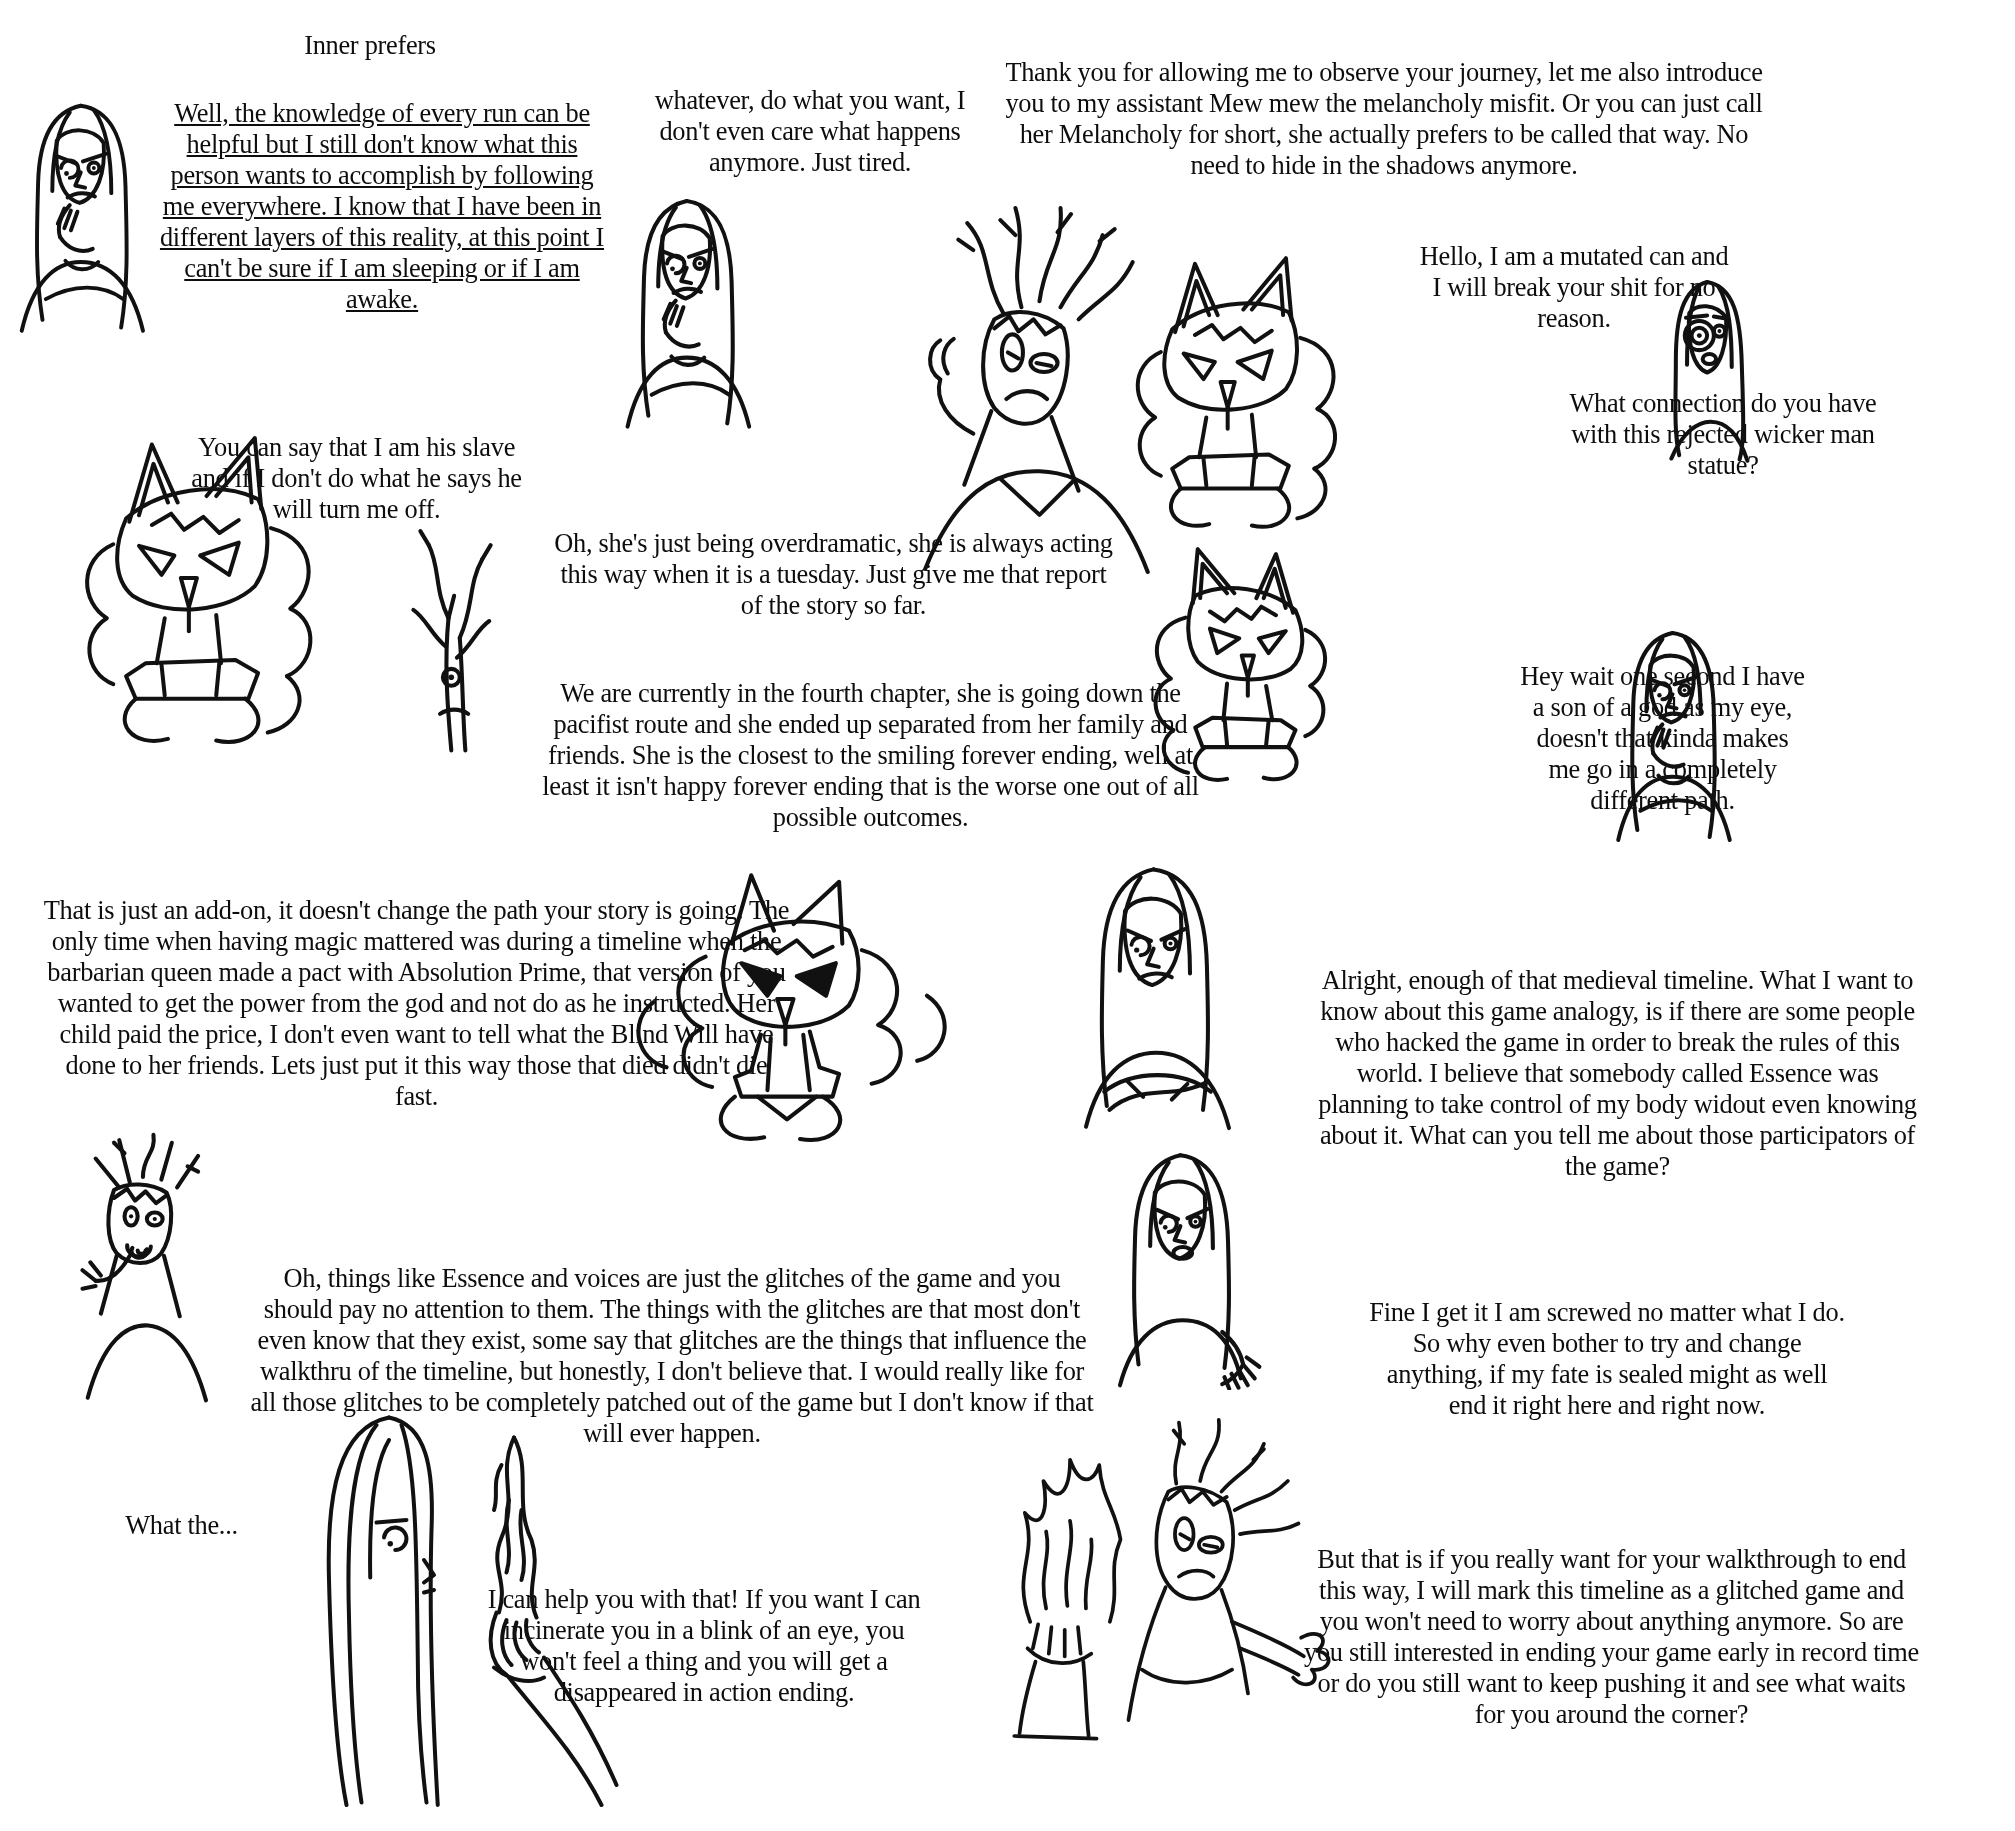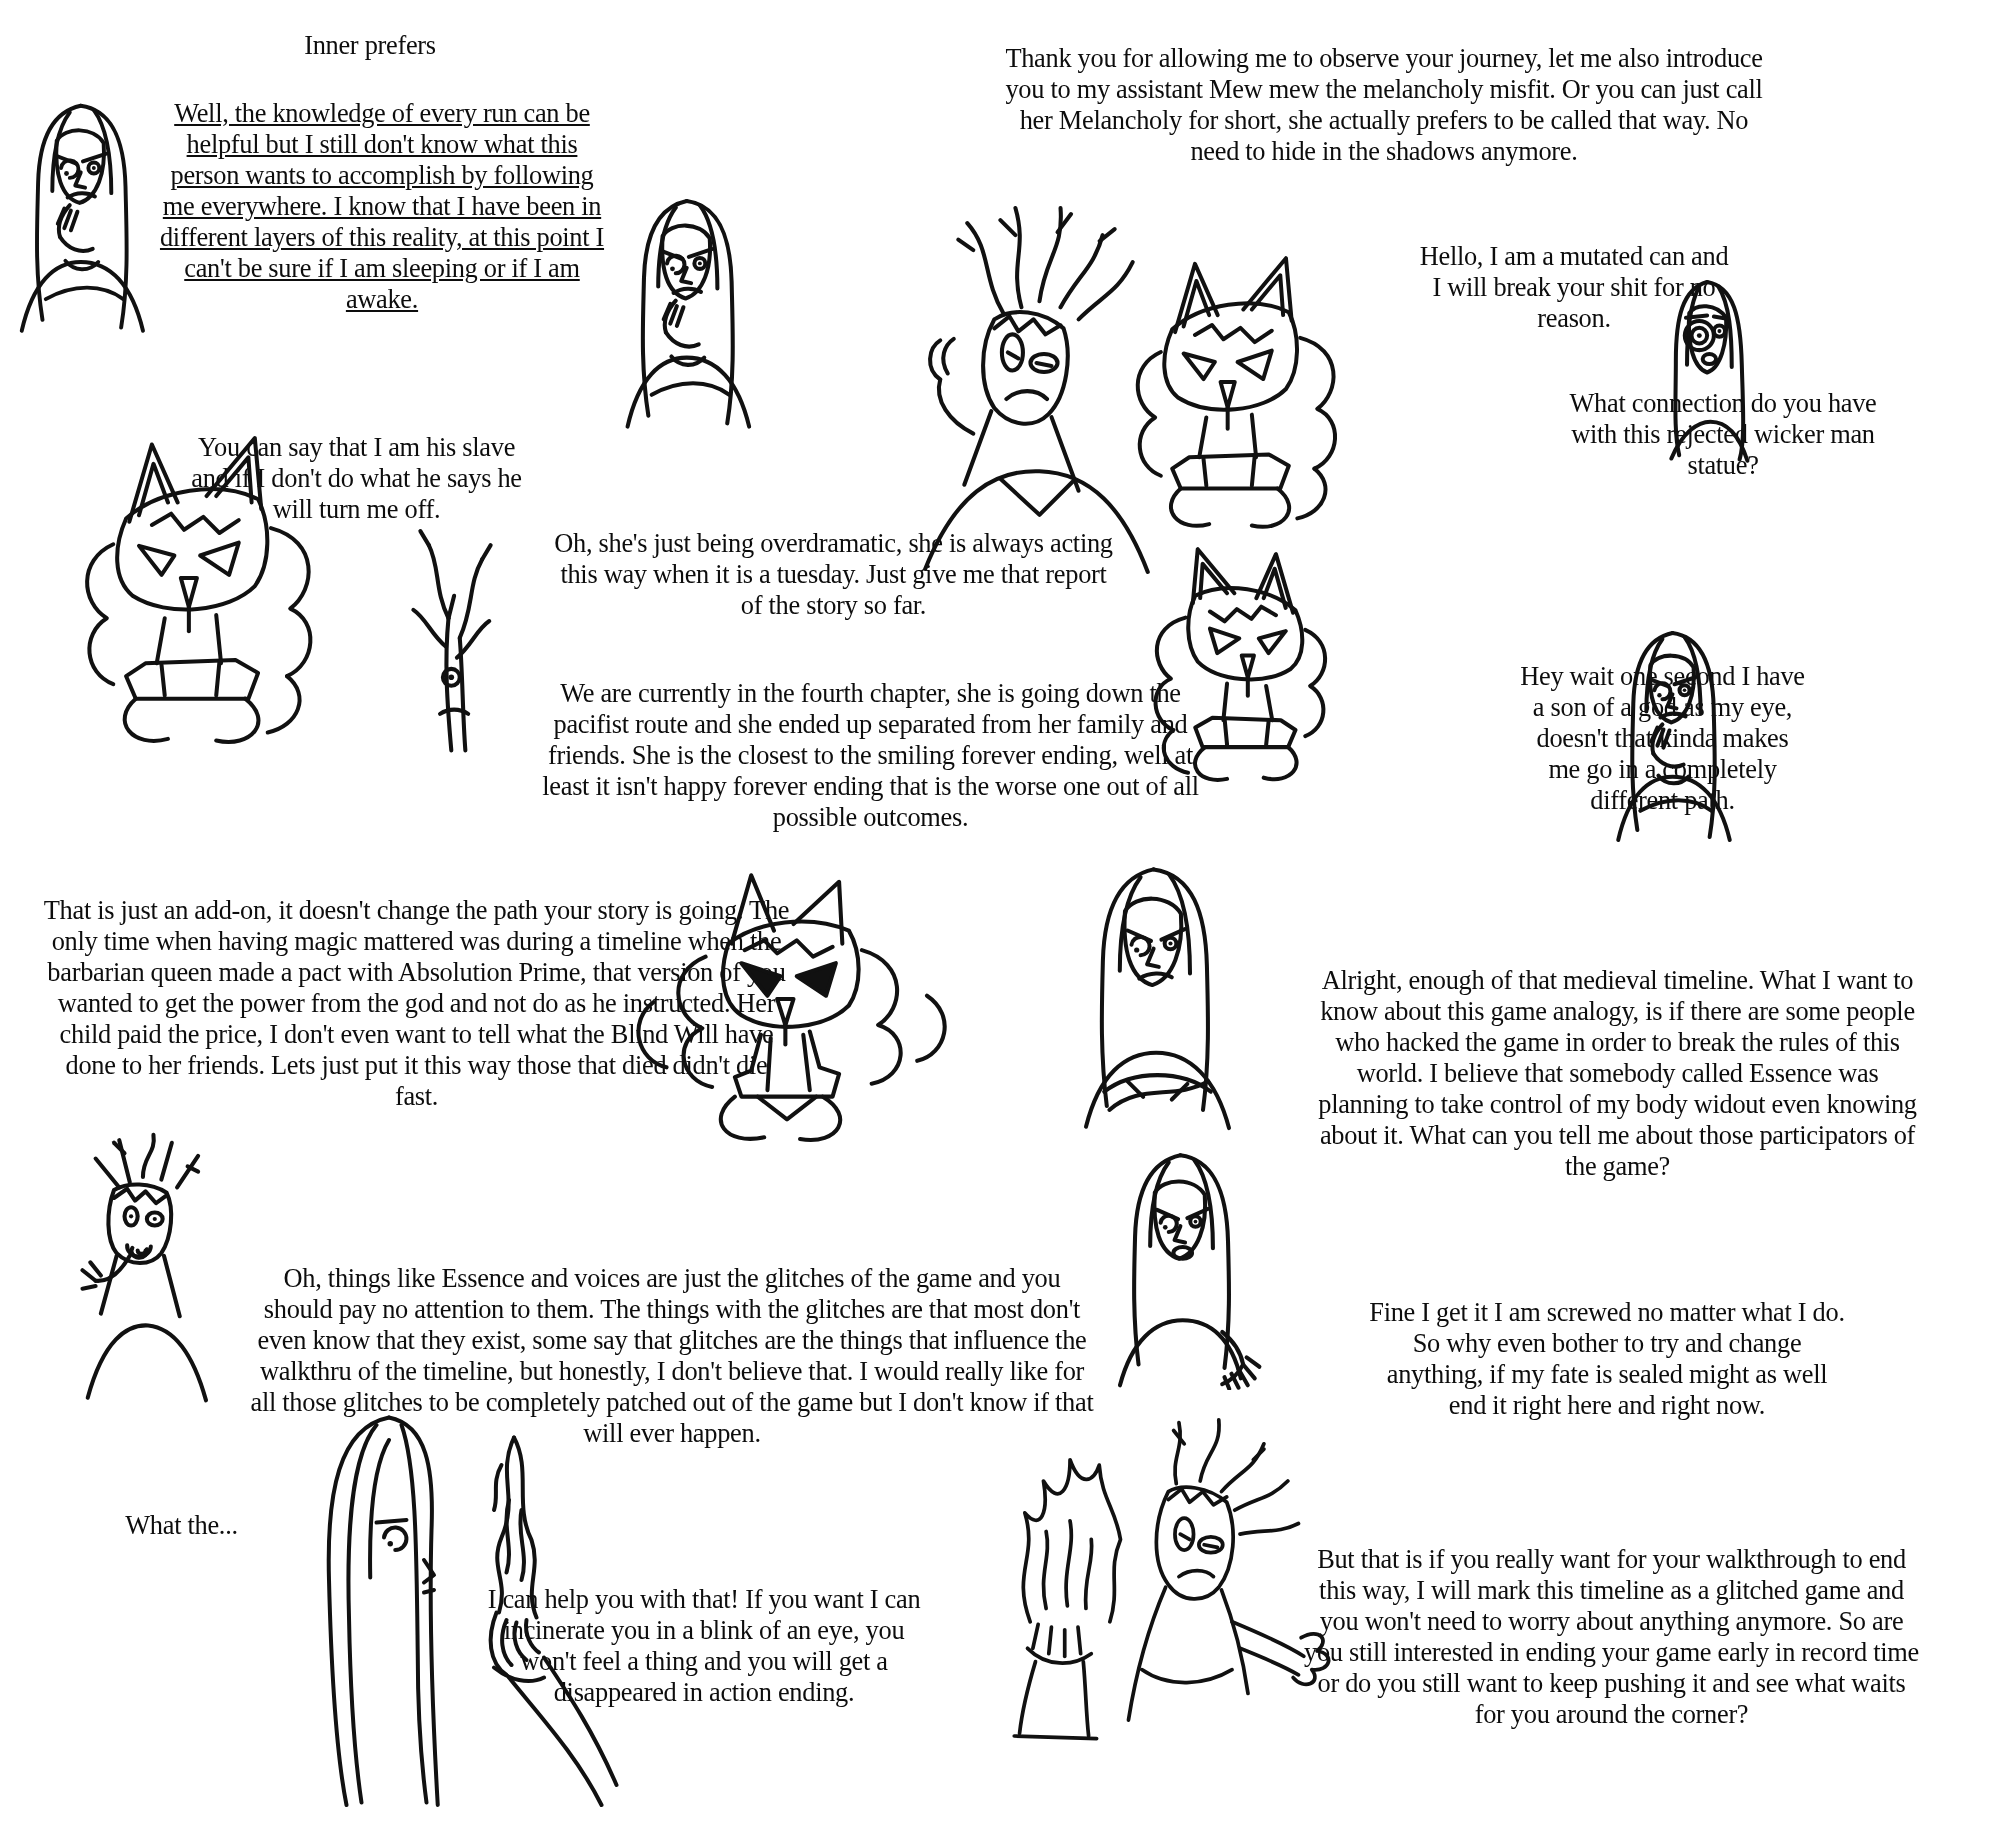--- a/index.html
+++ b/index.html
@@ -296,21 +296,22 @@
       <path d="M296,172 C310,164 318,174 308,182 C322,184 318,198 304,196 C312,206 298,212 290,202"></path>
     </g>
   </defs>
 </svg>
 
 <div class="canvas">
 
   <div class="speech title" style="left:241px;top:30px;width:258px;">Inner prefers</div>
 
   <div class="speech" style="left:155px;top:98px;width:454px;text-decoration:underline;">Well, the knowledge of every run can be helpful but I still don't know what this person wants to accomplish by following me everywhere. I know that I have been in different layers of this reality, at this point I can't be sure if I am sleeping or if I am awake.</div>
-  <div class="speech" style="left:1002px;top:43px;width:764px;">Thank you for allowing me to observe your journey, let me also introduce you to my assistant Mew mew the melancholy misfit. Or you can just call her Melancholy for short, she actually prefers to be called that way. No need to hide in the shadows anymore.</div>
+  <div class="speech" style="left:649px;top:85px;width:322px;">whatever, do what you want, I don't even care what happens anymore. Just tired.</div>
+  <div class="speech" style="left:1002px;top:57px;width:764px;">Thank you for allowing me to observe your journey, let me also introduce you to my assistant Mew mew the melancholy misfit. Or you can just call her Melancholy for short, she actually prefers to be called that way. No need to hide in the shadows anymore.</div>
   <div class="speech" style="left:1413px;top:241px;width:322px;">Hello, I am a mutated can and I will break your shit for no reason.</div>
   <div class="speech" style="left:1545px;top:388px;width:356px;">What connection do you have with this rejected wicker man statue?</div>
   <div class="speech" style="left:190px;top:432px;width:333px;">You can say that I am his slave and if I don't do what he says he will turn me off.</div>
   <div class="speech" style="left:552px;top:528px;width:563px;">Oh, she's just being overdramatic, she is always acting this way when it is a tuesday. Just give me that report of the story so far.</div>
   <div class="speech" style="left:526px;top:678px;width:689px;">We are currently in the fourth chapter, she is going down the pacifist route and she ended up separated from her family and friends. She is the closest to the smiling forever ending, well at least it isn't happy forever ending that is the worse one out of all possible outcomes.</div>
   <div class="speech" style="left:1519px;top:661px;width:287px;">Hey wait one second I have a son of a god as my eye, doesn't that kinda makes me go in a completely different path.</div>
   <div class="speech" style="left:43px;top:895px;width:747px;">That is just an add-on, it doesn't change the path your story is going. The only time when having magic mattered was during a timeline when the barbarian queen made a pact with Absolution Prime, that version of you wanted to get the power from the god and not do as he instructed. Her child paid the price, I don't even want to tell what the Blind Will have done to her friends. Lets just put it this way those that died didn't die fast.</div>
   <div class="speech" style="left:1313px;top:965px;width:609px;">Alright, enough of that medieval timeline. What I want to know about this game analogy, is if there are some people who hacked the game in order to break the rules of this world. I believe that somebody called Essence was planning to take control of my body widout even knowing about it. What can you tell me about those participators of the game?</div>
   <div class="speech" style="left:250px;top:1263px;width:844px;">Oh, things like Essence and voices are just the glitches of the game and you should pay no attention to them. The things with the glitches are that most don't even know that they exist, some say that glitches are the things that influence the walkthru of the timeline, but honestly, I don't believe that. I would really like for all those glitches to be completely patched out of the game but I don't know if that will ever happen.</div>
   <div class="speech" style="left:1366px;top:1297px;width:482px;">Fine I get it I am screwed no matter what I do. So why even bother to try and change anything, if my fate is sealed might as well end it right here and right now.</div>

